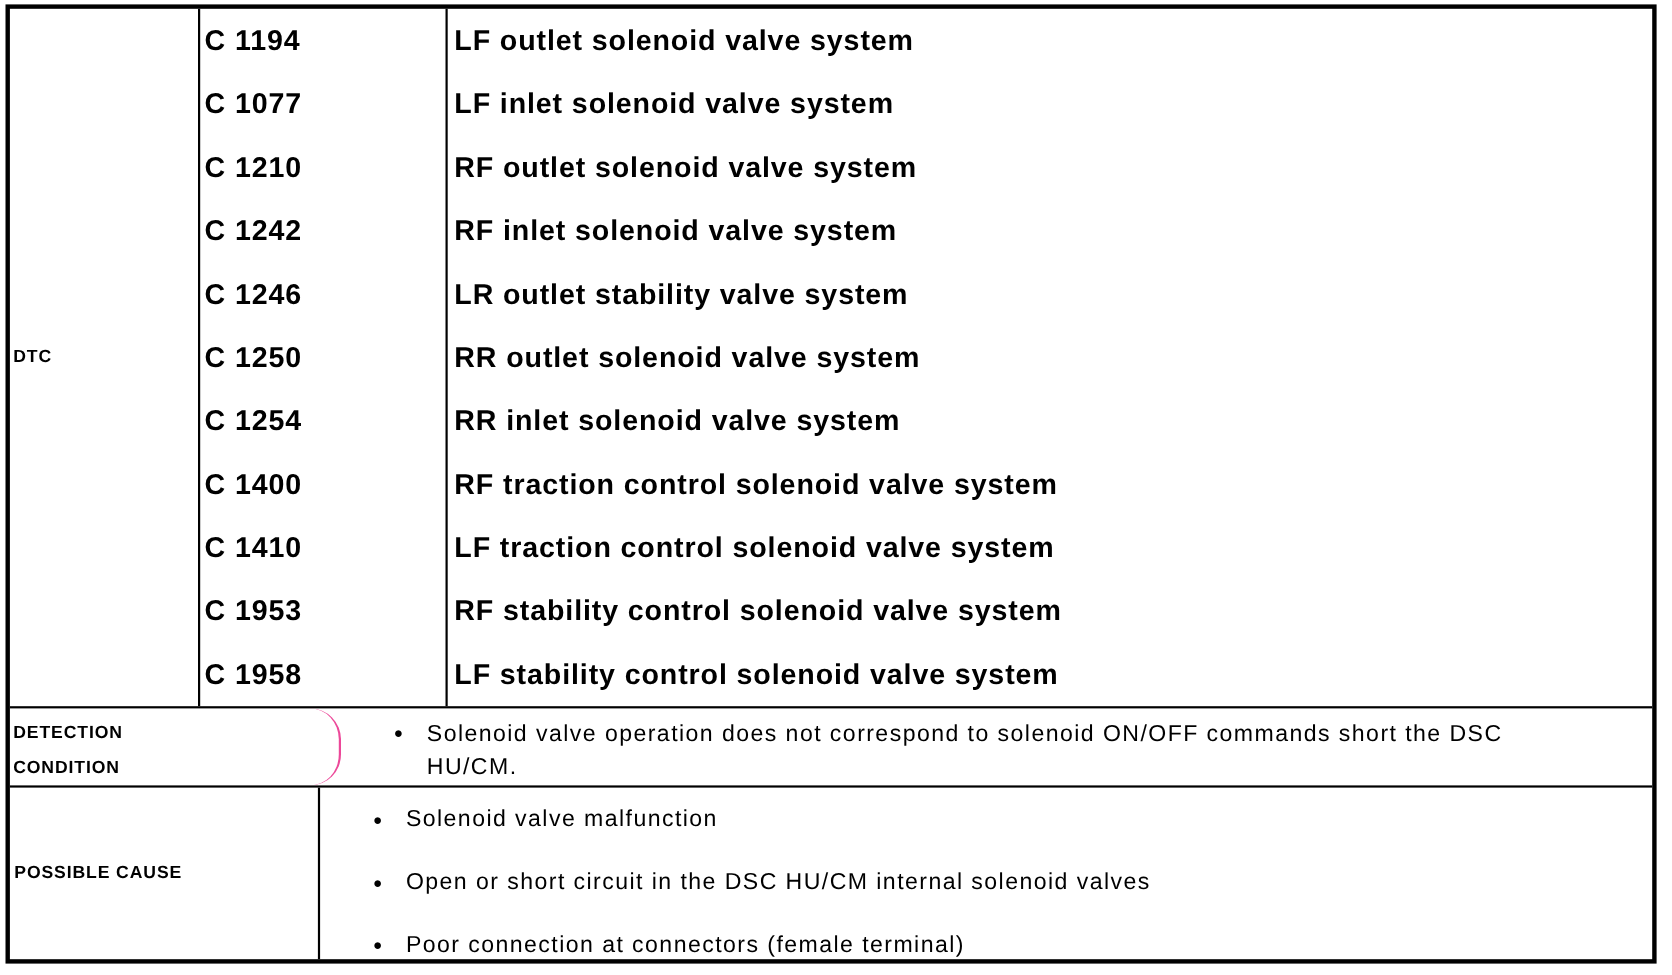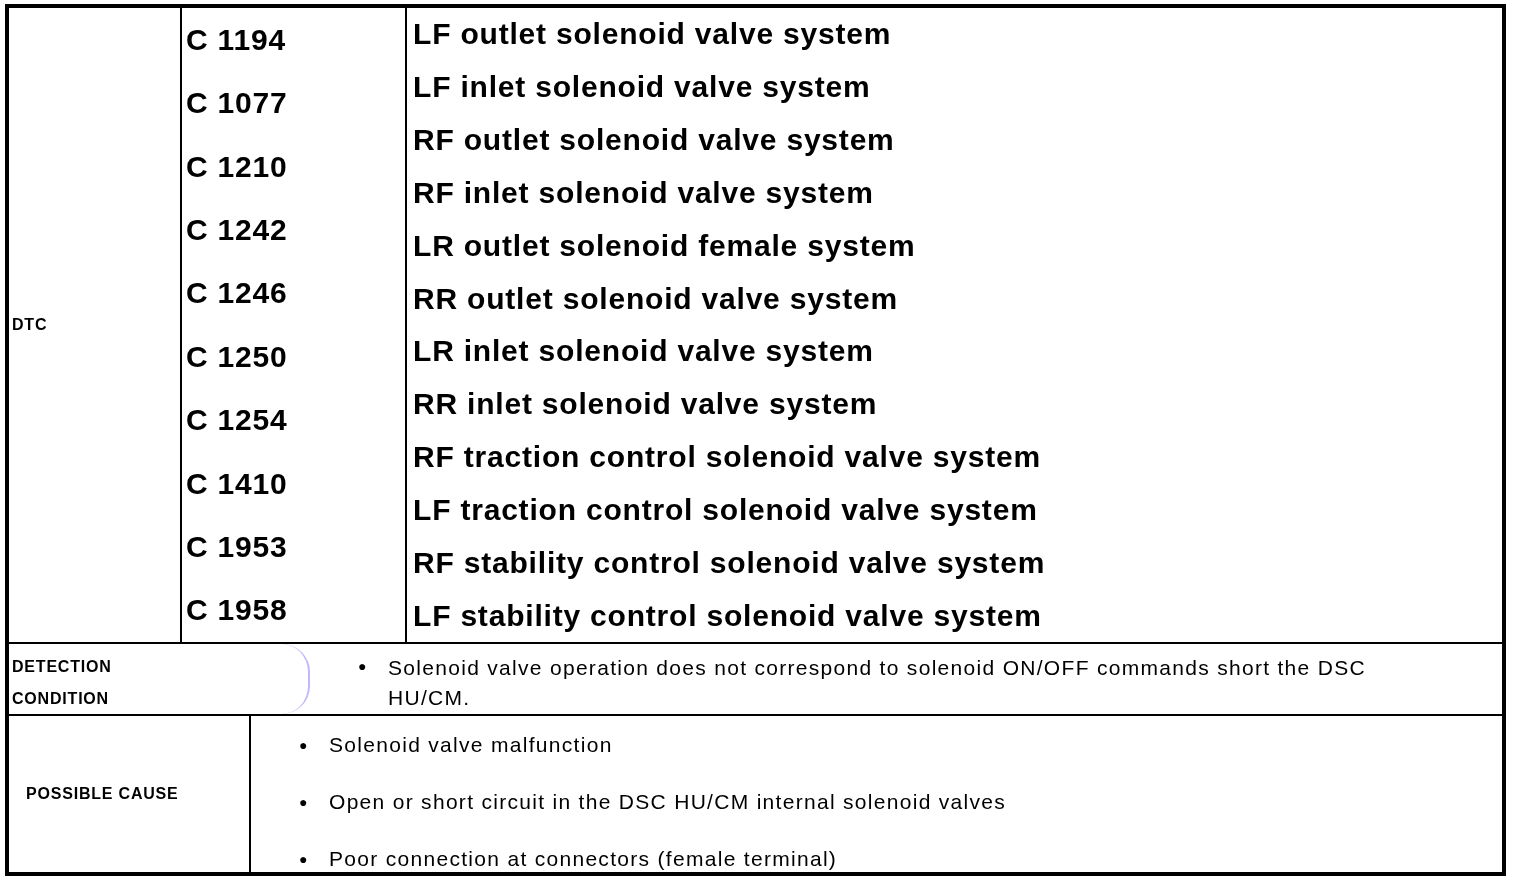--- a/index.html
+++ b/index.html
@@ -48,37 +48,37 @@
     display: flex;
     flex-direction: column;
     padding-left: 6px;
     text-align: right;
   }
   .code-line, .desc-line {
     flex: 1;
     display: flex;
     align-items: center;
     font-weight: bold;
-    font-size: 30px;
+    font-size: 26px;
     letter-spacing: 0.8px;
     white-space: nowrap;
   }
   .det-head {
     width: 301px;
-    border-right: 2px solid #c4b5fd;
+    border-right: 2px solid #ec4899;
     padding: 7px 0 0 3px;
     line-height: 32px;
     border-radius: 28px;
   }
   .cause-head {
-    width: 242px;
+    width: 282px;
     border-right: 2px solid #000;
     display: flex;
     align-items: center;
-    padding-left: 17px;
+    padding-left: 4px;
   }
   .bullets-cell {
     flex: 1;
     padding-left: 48px;
     font-size: 21px;
     font-weight: normal;
   }
   .bullet-item { display: flex; align-items: flex-start; }
   .bullet-marker {
     flex: 0 0 30px;
@@ -130,20 +130,23 @@
         </div>
 
         <div class="code-line">
           <span>C 1250</span>
         </div>
 
         <div class="code-line">
           <span>C 1254</span>
         </div>
 
+        <div class="code-line">
+          <span>C 1400</span>
+        </div>
 
         <div class="code-line">
           <span>C 1410</span>
         </div>
 
         <div class="code-line">
           <span>C 1953</span>
         </div>
 
         <div class="code-line">
@@ -163,30 +166,27 @@
 
         <div class="desc-line">
           <span>RF outlet solenoid valve system</span>
         </div>
 
         <div class="desc-line">
           <span>RF inlet solenoid valve system</span>
         </div>
 
         <div class="desc-line">
-          <span>LR outlet solenoid female system</span>
+          <span>LR outlet stability valve system</span>
         </div>
 
         <div class="desc-line">
           <span>RR outlet solenoid valve system</span>
         </div>
 
-        <div class="desc-line">
-          <span>LR inlet solenoid valve system</span>
-        </div>
 
         <div class="desc-line">
           <span>RR inlet solenoid valve system</span>
         </div>
 
         <div class="desc-line">
           <span>RF traction control solenoid valve system</span>
         </div>
 
         <div class="desc-line">

